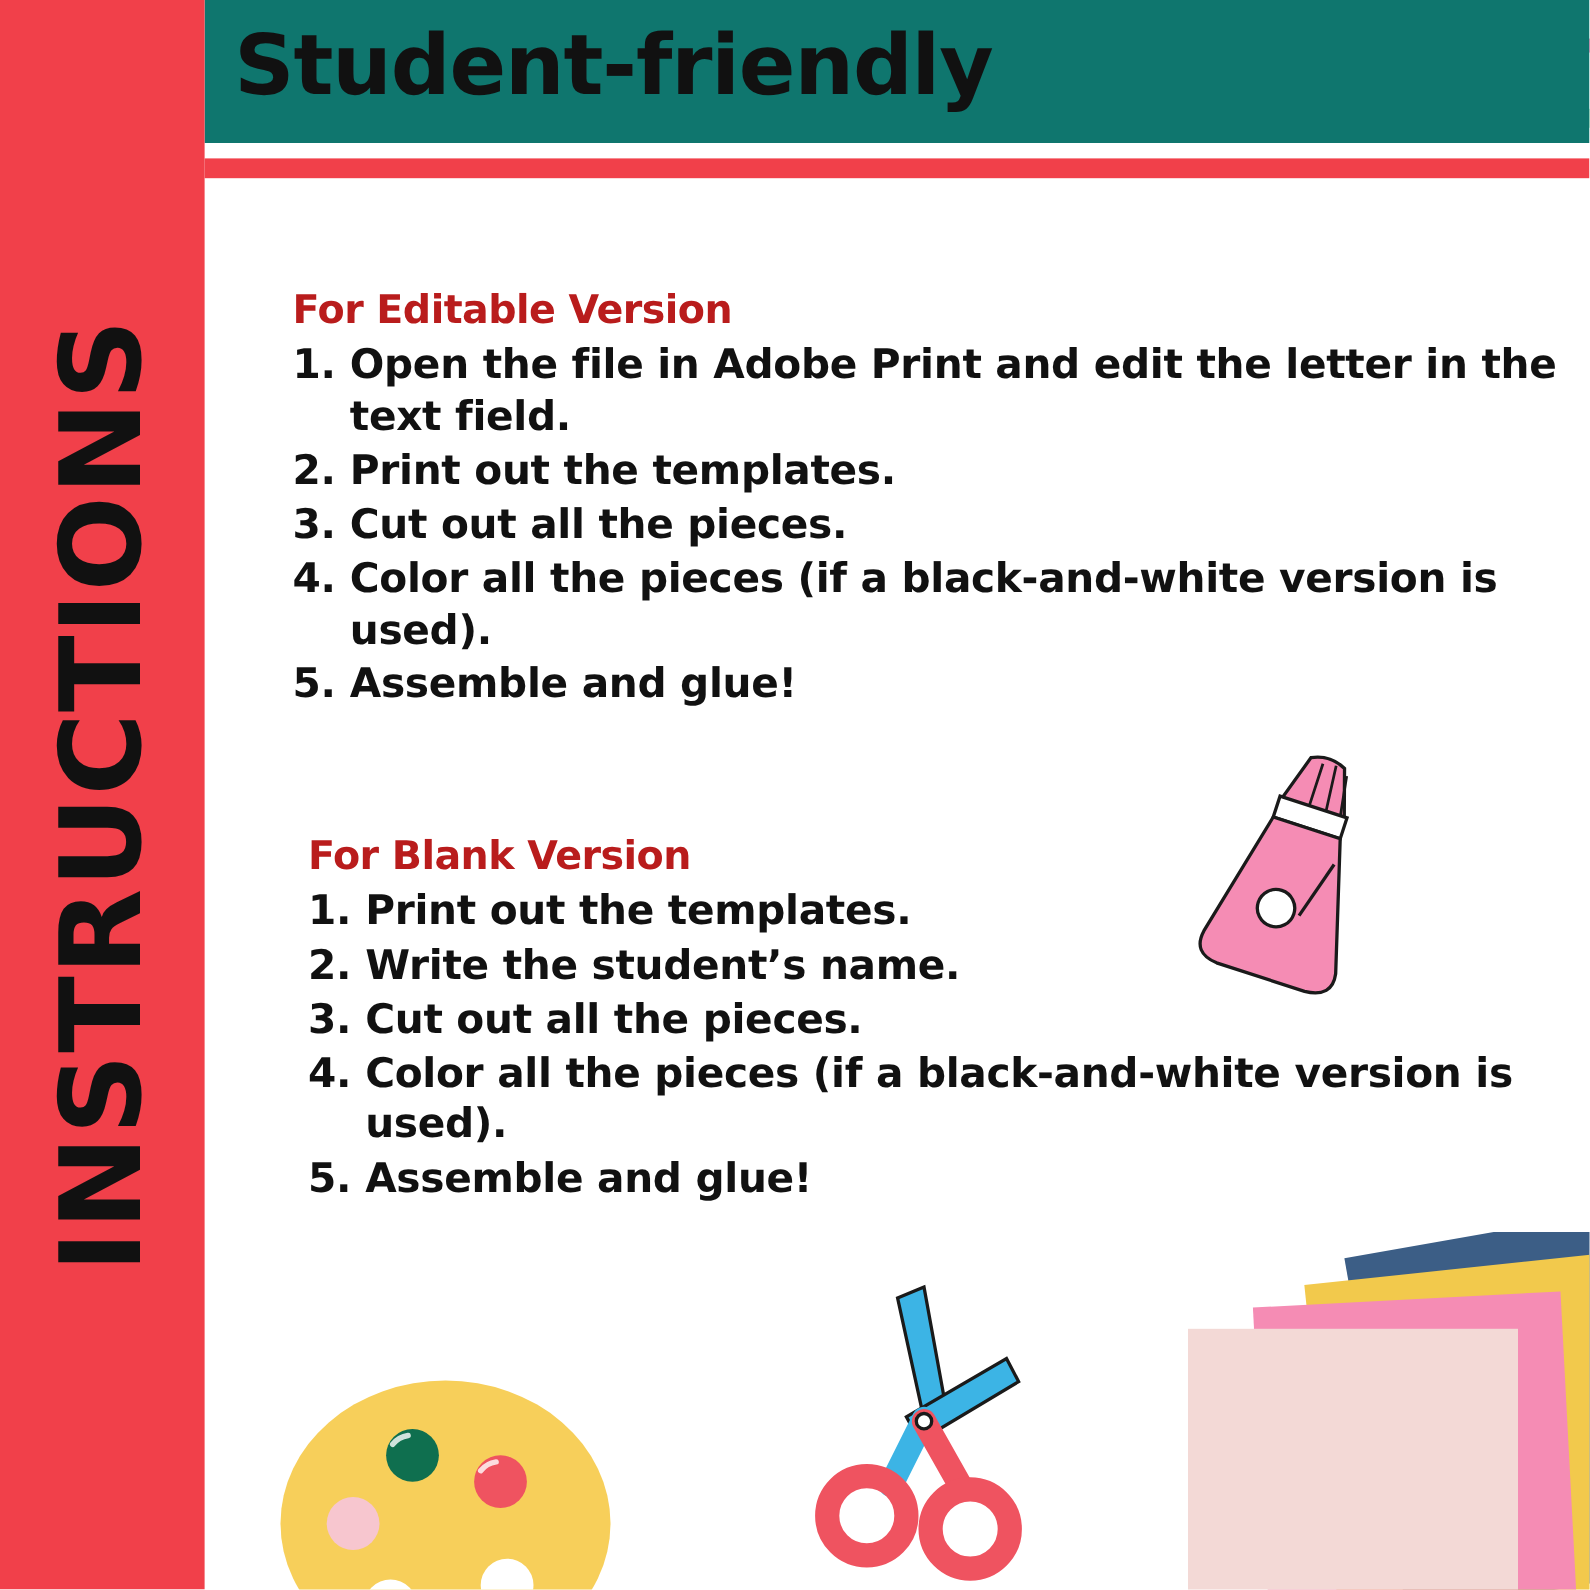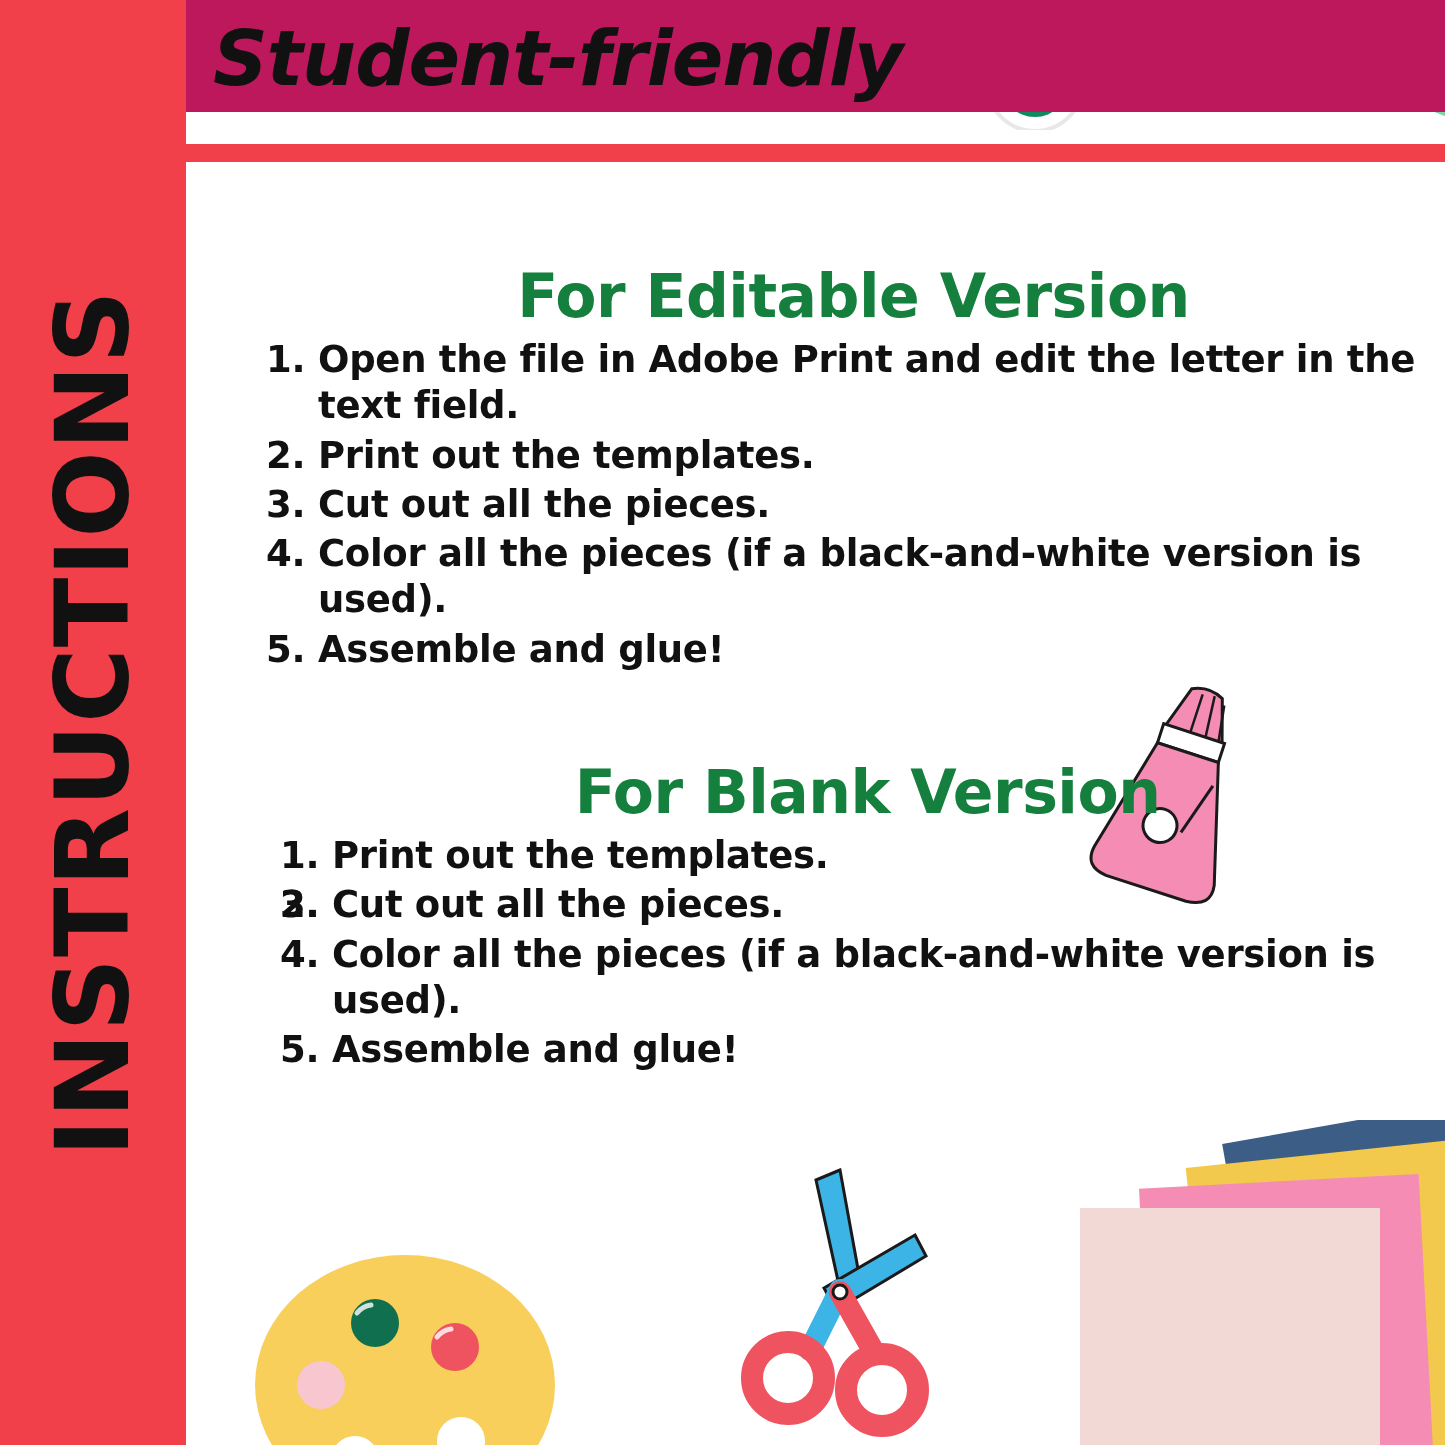--- a/index.html
+++ b/index.html
@@ -63,24 +63,23 @@
     background: #f1404a;
     z-index: 4;
   }
 
   
   .header {
     position: absolute;
     left: 186px;
     top: 0;
     width: 1259px;
-    height: 112px;
-    background: #be185d;
+    height: 130px;
+    background: #0f766e;
     z-index: 3;
-    font-style: italic;
   }
   .header-title {
     position: absolute;
     left: 27px;
     top: 21px;
     font-family: "DejaVu Sans", sans-serif;
     font-weight: 700;
     font-size: 76px;
     color: #111111;
     letter-spacing: -1px;
@@ -101,26 +100,25 @@
     position: absolute;
     left: 80px;
     width: 1175px;
   }
   .section-1 { top: 100px; }
   .section-2 { top: 596px; margin-left: 14px; }
 
   .section-title {
     font-family: "DejaVu Sans", sans-serif;
     font-weight: 700;
-    font-size: 60px;
-    color: #15803d;
+    font-size: 36px;
+    color: #b91c1c;
     letter-spacing: -0.5px;
     margin: 0 0 6px 0;
     line-height: 1.15;
-    text-align: center;
   }
 
   ol.steps {
     list-style: none;
     margin: 0;
     padding: 0;
   }
   ol.steps li {
     position: relative;
     font-family: "DejaVu Sans", sans-serif;
@@ -299,20 +297,21 @@
 
     <div class="section section-2">
       <h2 class="section-title">For Blank Version</h2>
       <ol class="steps">
         <li>
           <span class="num">1.</span>
           <span>Print out the templates.</span>
         </li>
         <li>
           <span class="num">2.</span>
+          <span>Write the student’s name.</span>
         </li>
         <li>
           <span class="num">3.</span>
           <span>Cut out all the pieces.</span>
         </li>
         <li>
           <span class="num">4.</span>
           <span>Color all the pieces (if a black-and-white version is used).</span>
         </li>
         <li>

